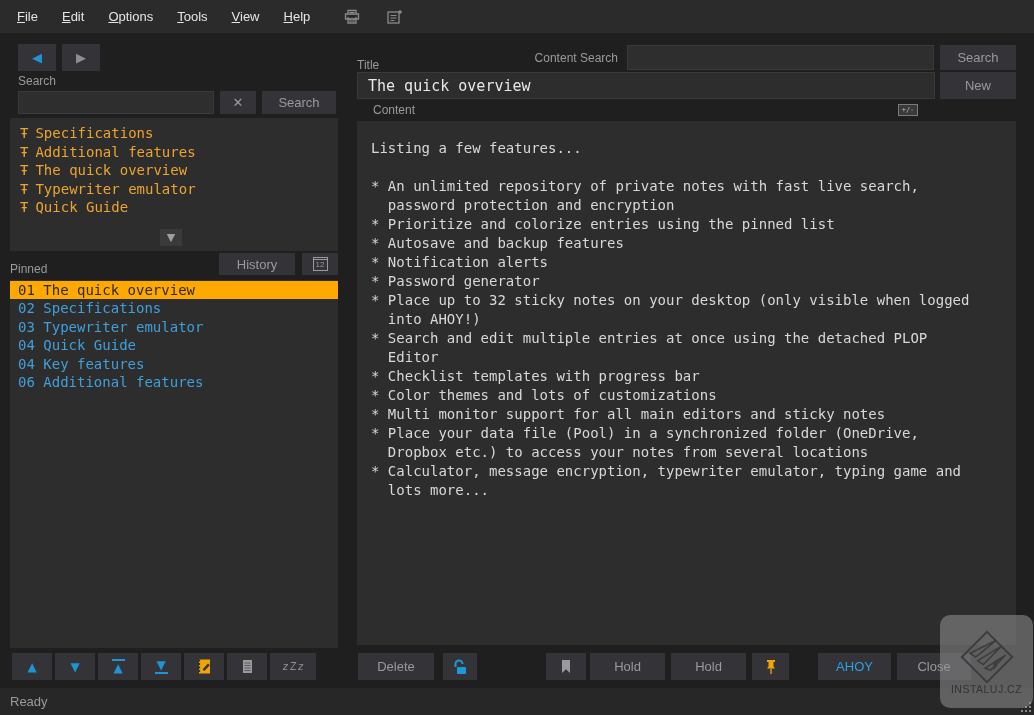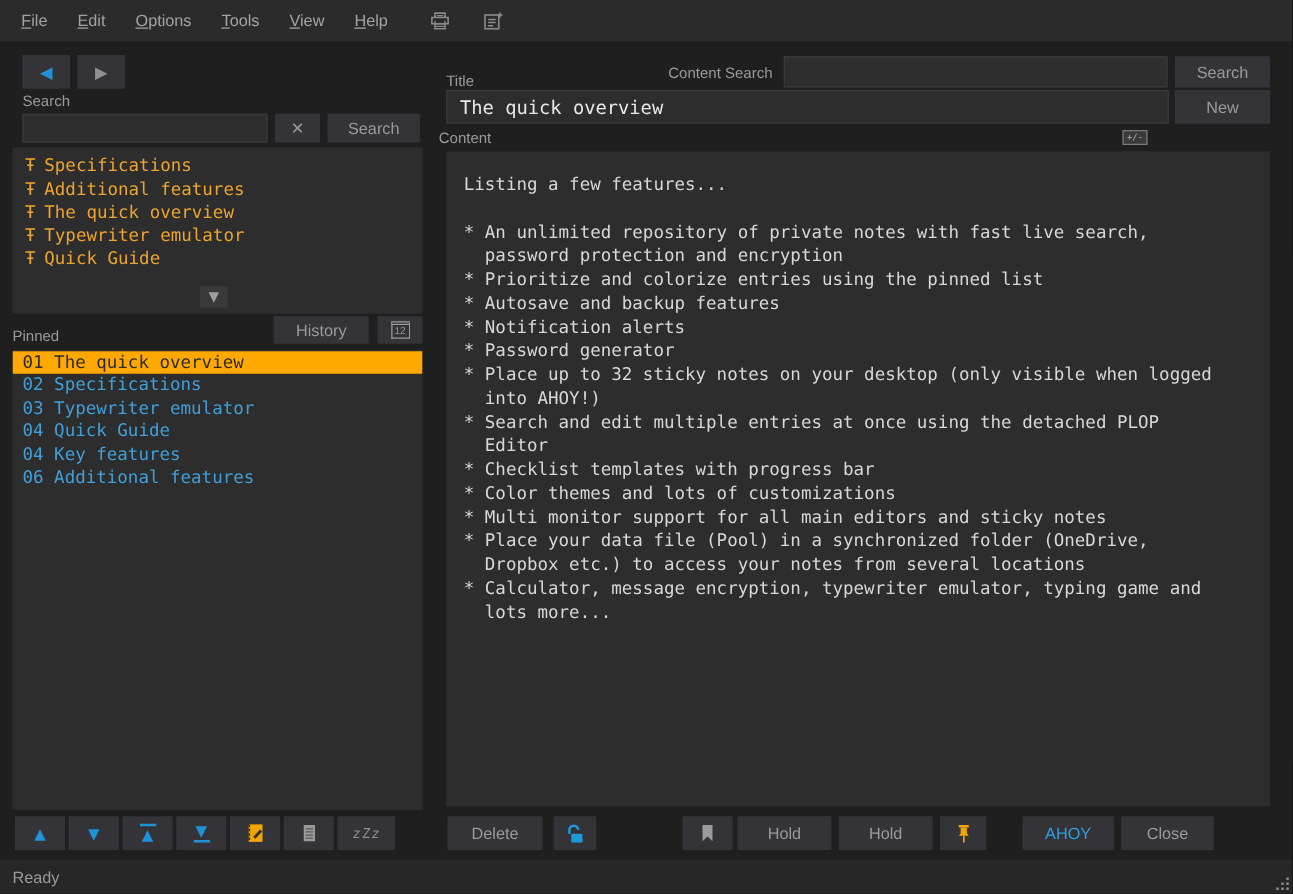--- a/index.html
+++ b/index.html
@@ -8,21 +8,21 @@
     position:relative; width:1034px; height:715px; overflow:hidden;
     background:#1f1f1f; font-family:"Liberation Sans", sans-serif;
     color:#9a9a9a; user-select:none;
   }
   
   .menubar {
     position:absolute; left:0; top:0; width:1034px; height:33px;
     background:#2b2b2b; display:flex; align-items:center; padding-left:5px;
   }
   .menu-item {
-    display:inline-block; padding:0 12px; font-size:13px; color:#a3a3a3; cursor:default;
+    display:inline-block; padding:0 12px; font-size:13px; color:#e5e5e5; cursor:default;
   }
   .menu-item::first-letter { text-decoration:underline; }
   .menu-icon-btn { margin-left:18px; width:24px; height:22px; display:flex; align-items:center; justify-content:center; }
   
   .btn {
     position:absolute; background:#343438; border:none; color:#9a9a9a;
     font-family:"Liberation Sans", sans-serif; font-size:13px;
     display:flex; align-items:center; justify-content:center; cursor:default;
   }
   .input {
@@ -73,21 +73,21 @@
   .cs-label { left:450px; top:51px; width:168px; text-align:right; }
   .cs-input { left:627px; top:45px; width:307px; height:25px; }
   .cs-search-btn { left:940px; top:45px; width:76px; height:25px; }
   .title-label { left:357px; top:58px; }
   .title-input {
     left:357px; top:72px; width:578px; height:27px; font-size:15px; color:#e8e8e8;
     padding:0 10px; display:flex; align-items:center; background:#2d2d2d; position:absolute;
     border:1px solid #3a3a3a; white-space:pre;
   }
   .new-btn { left:940px; top:72px; width:76px; height:27px; }
-  .content-label { left:351px; top:103px; }
+  .content-label { left:373px; top:103px; }
   .plusminus-icon {
     position:absolute; left:898px; top:104px; width:20px; height:12px;
     border:1px solid #7a7a7a; background:#3a3a3a; color:#b5b5b5; font-size:7px;
     text-align:center; line-height:10px; font-family:"DejaVu Sans Mono", monospace;
   }
   .content-area {
     position:absolute; left:357px; top:121px; width:659px; height:524px;
     background:#2d2d2d; padding:18px 16px 0 14px; overflow:hidden;
   }
   .content-text {
@@ -287,14 +287,26 @@
     <div class="grip">
       <i style="right:0; bottom:0;"></i>
         <i style="right:4px; bottom:0;"></i>
         <i style="right:8px; bottom:0;"></i>
       <i style="right:0; bottom:4px;"></i>
         <i style="right:4px; bottom:4px;"></i>
       <i style="right:0; bottom:8px;"></i>
     </div>
   </div>
 
+  <div class="watermark">
+    <svg width="56" height="56" viewBox="0 0 60 60">
+      <g fill="none" stroke="#3c3c3c" stroke-width="2">
+        <path d="M30 3 L57 30 L30 57 L3 30 Z"></path>
+        <path d="M12 26 L40 12 L18 30 Z" stroke-width="1.6"></path>
+        <path d="M20 34 L46 18 L26 38 Z" stroke-width="1.6"></path>
+        <path d="M28 42 L50 28 L34 44 Z" stroke-width="1.6"></path>
+      </g>
+      <path d="M40 33 l-4 6 h3 l-3 6 6 -7 h-3 l4 -5 Z" fill="#3c3c3c"></path>
+    </svg>
+    <div class="watermark-text">INSTALUJ.CZ</div>
+  </div>
 
 </div>
 
 </body></html>

